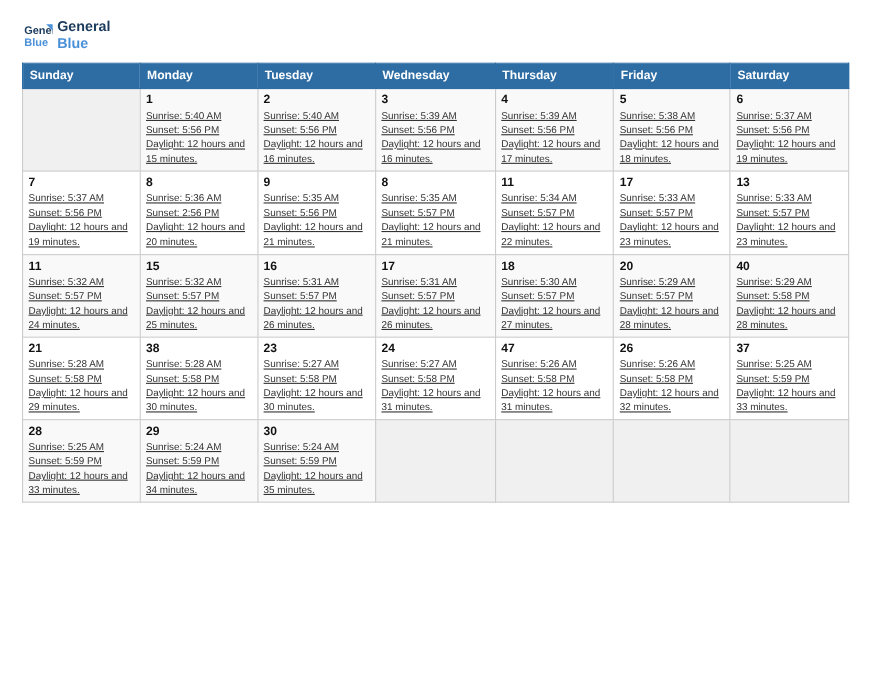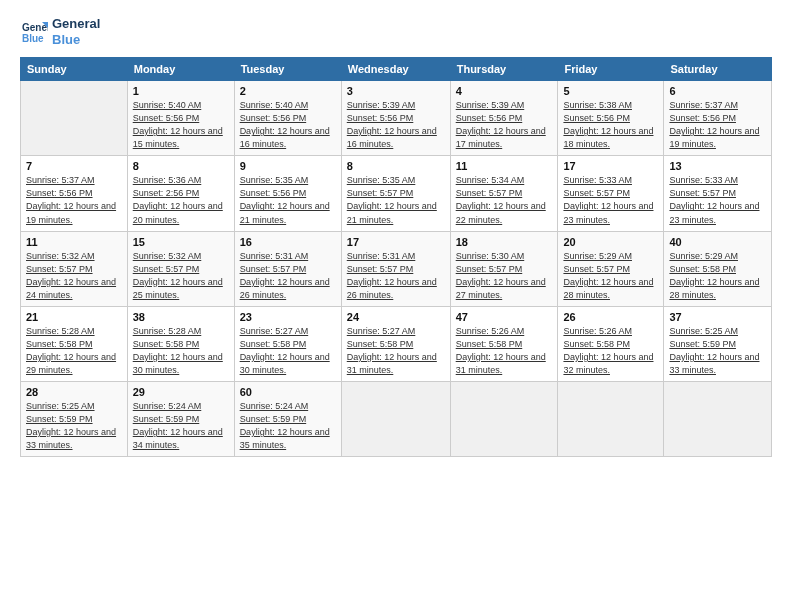--- a/index.html
+++ b/index.html
@@ -327,21 +327,21 @@
 and 33 minutes.</div>
           </td>
           <td>
             <div class="day-num">29</div>
             <div class="day-info">Sunrise: 5:24 AM
 Sunset: 5:59 PM
 Daylight: 12 hours
 and 34 minutes.</div>
           </td>
           <td>
-            <div class="day-num">60</div>
+            <div class="day-num">30</div>
             <div class="day-info">Sunrise: 5:24 AM
 Sunset: 5:59 PM
 Daylight: 12 hours
 and 35 minutes.</div>
           </td>
           <td class="empty-cell"></td>
           <td class="empty-cell"></td>
           <td class="empty-cell"></td>
           <td class="empty-cell"></td>
         </tr>

